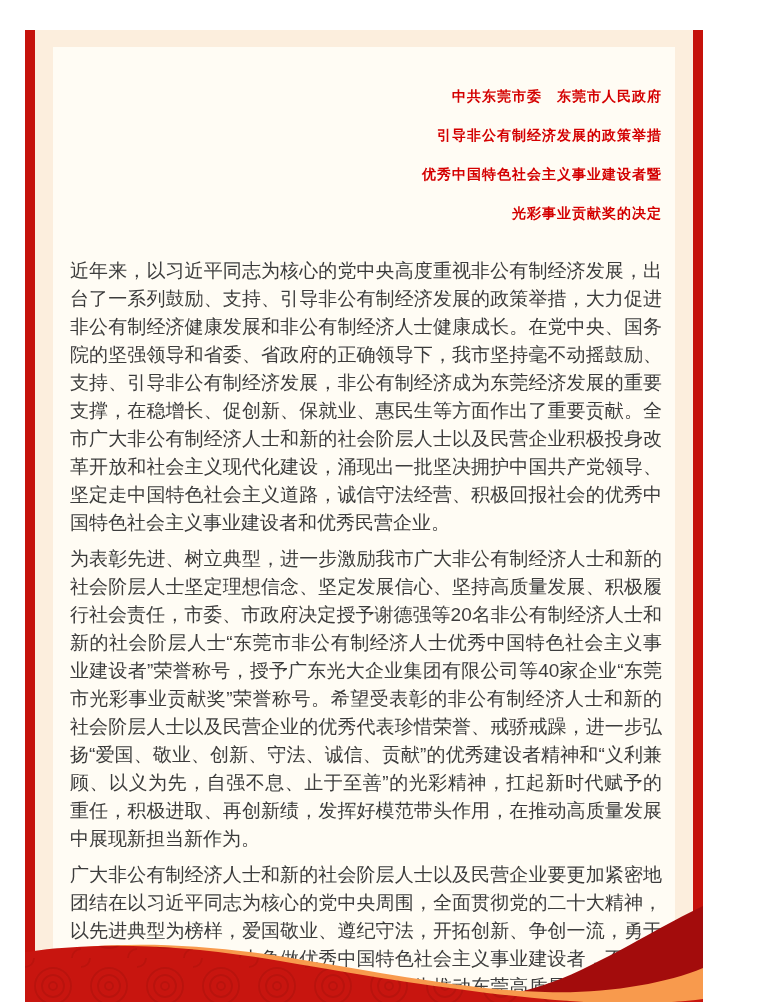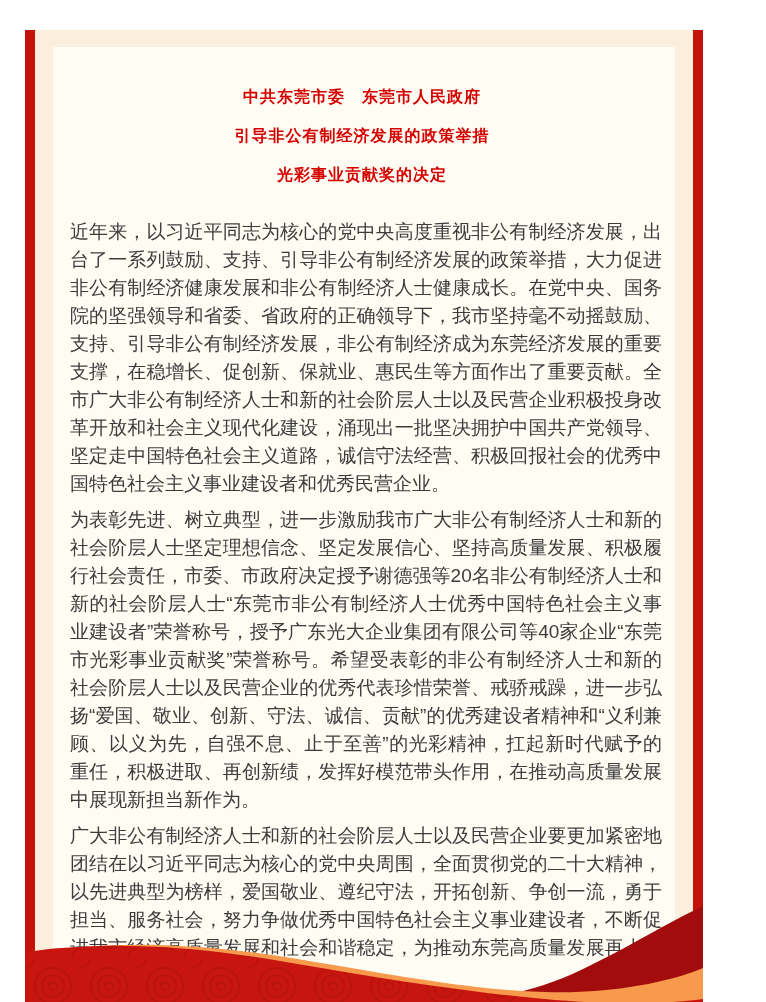--- a/index.html
+++ b/index.html
@@ -43,22 +43,22 @@
     right: 28px;
     top: 17px;
     bottom: 0;
     background: var(--cream, #fffcf4);
     padding: 30px 13px 0 9px;
     box-sizing: border-box;
   }
   .title-line {
     height: 39px;
     line-height: 39px;
-    text-align: center;
-    font-size: 16px;
+    text-align: right;
+    font-size: 14px;
     font-weight: bold;
     color: var(--title-red, #d40000);
     letter-spacing: 1px;
     white-space: pre;
   }
   .body-text {
     margin-top: 24px;
     color: var(--text, #3c3c3c);
     font-size: 19px;
     line-height: 28px;
@@ -84,20 +84,21 @@
 <div class="page">
   <div class="frame">
 
     <div class="stripe left"></div>
     <div class="stripe right"></div>
 
     <div class="card">
       <div>
         <div class="title-line">中共东莞市委　东莞市人民政府</div>
         <div class="title-line">引导非公有制经济发展的政策举措</div>
+        <div class="title-line">优秀中国特色社会主义事业建设者暨</div>
         <div class="title-line">光彩事业贡献奖的决定</div>
       </div>
 
       <div class="body-text">
         <p>近年来，以习近平同志为核心的党中央高度重视非公有制经济发展，出台了一系列鼓励、支持、引导非公有制经济发展的政策举措，大力促进非公有制经济健康发展和非公有制经济人士健康成长。在党中央、国务院的坚强领导和省委、省政府的正确领导下，我市坚持毫不动摇鼓励、支持、引导非公有制经济发展，非公有制经济成为东莞经济发展的重要支撑，在稳增长、促创新、保就业、惠民生等方面作出了重要贡献。全市广大非公有制经济人士和新的社会阶层人士以及民营企业积极投身改革开放和社会主义现代化建设，涌现出一批坚决拥护中国共产党领导、坚定走中国特色社会主义道路，诚信守法经营、积极回报社会的优秀中国特色社会主义事业建设者和优秀民营企业。</p>
         <p>为表彰先进、树立典型，进一步激励我市广大非公有制经济人士和新的社会阶层人士坚定理想信念、坚定发展信心、坚持高质量发展、积极履行社会责任，市委、市政府决定授予谢德强等20名非公有制经济人士和新的社会阶层人士“东莞市非公有制经济人士优秀中国特色社会主义事业建设者”荣誉称号，授予广东光大企业集团有限公司等40家企业“东莞市光彩事业贡献奖”荣誉称号。希望受表彰的非公有制经济人士和新的社会阶层人士以及民营企业的优秀代表珍惜荣誉、戒骄戒躁，进一步弘扬“爱国、敬业、创新、守法、诚信、贡献”的优秀建设者精神和“义利兼顾、以义为先，自强不息、止于至善”的光彩精神，扛起新时代赋予的重任，积极进取、再创新绩，发挥好模范带头作用，在推动高质量发展中展现新担当新作为。</p>
         <p>广大非公有制经济人士和新的社会阶层人士以及民营企业要更加紧密地团结在以习近平同志为核心的党中央周围，全面贯彻党的二十大精神，以先进典型为榜样，爱国敬业、遵纪守法，开拓创新、争创一流，勇于担当、服务社会，努力争做优秀中国特色社会主义事业建设者，不断促进我市经济高质量发展和社会和谐稳定，为推动东莞高质量发展再上新台阶作出新的更大贡献！</p>
       </div>
     </div>
 

